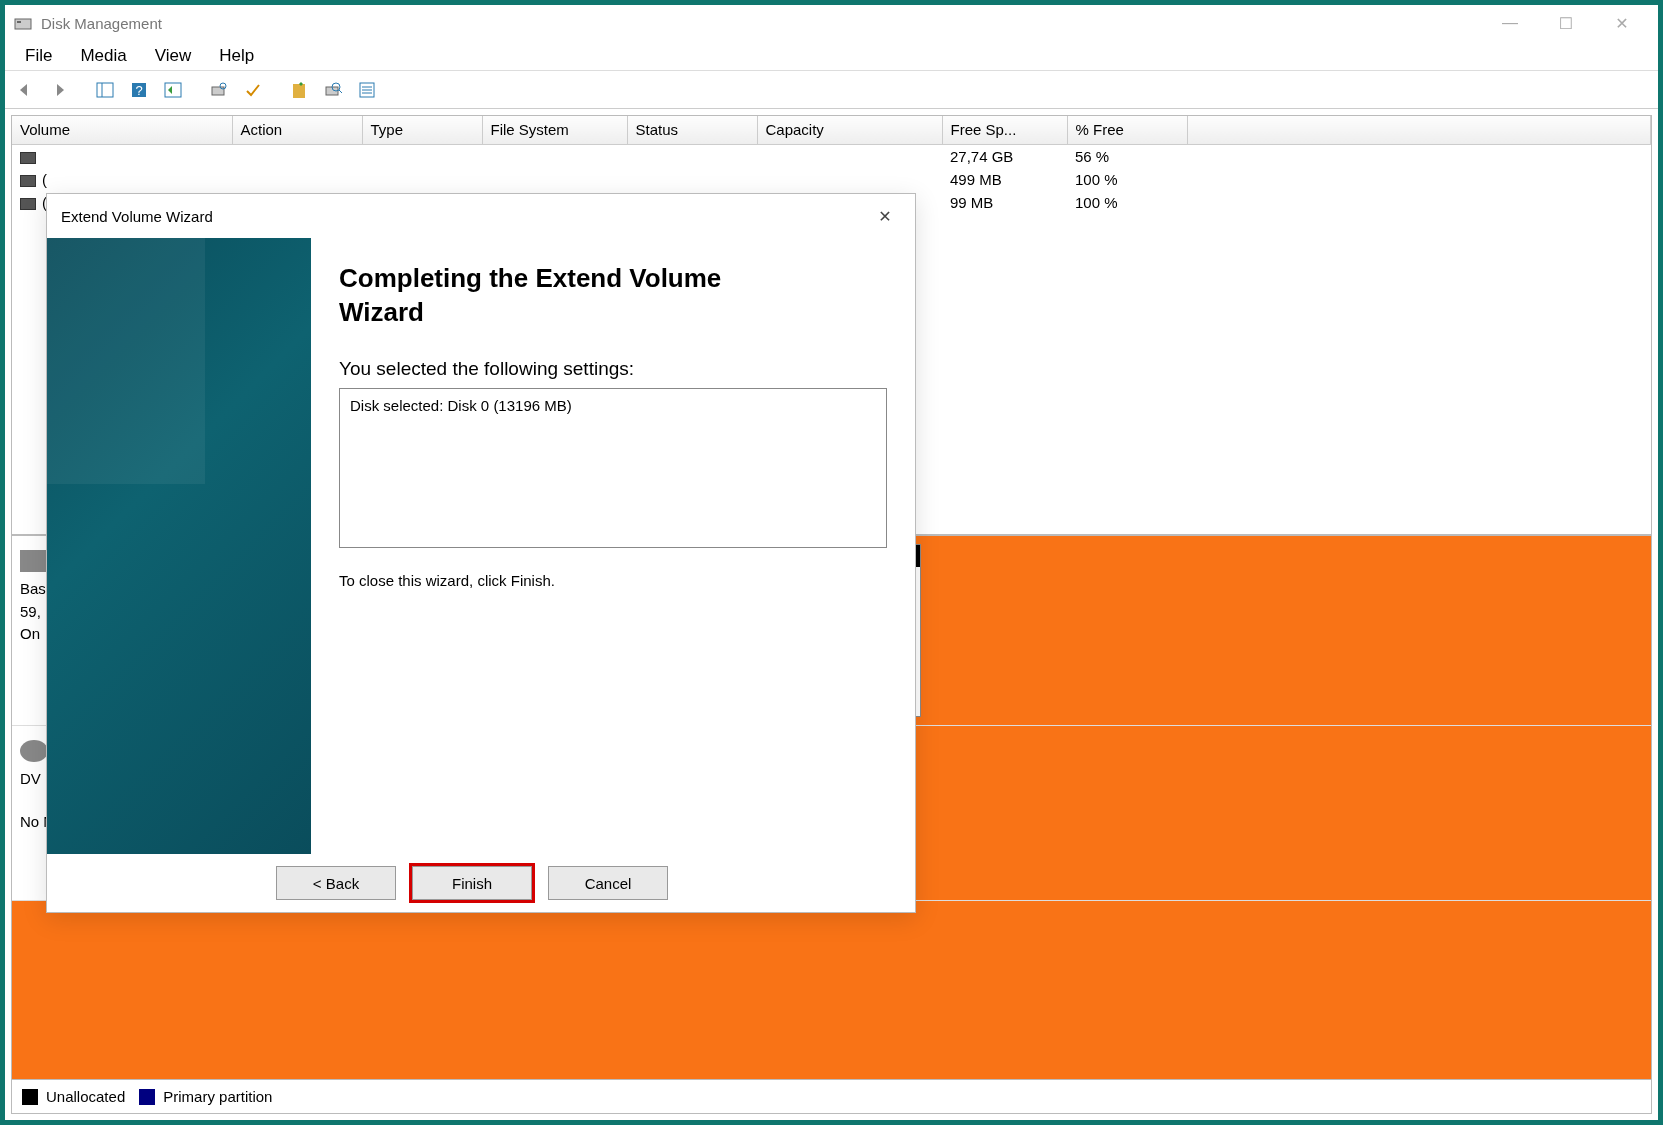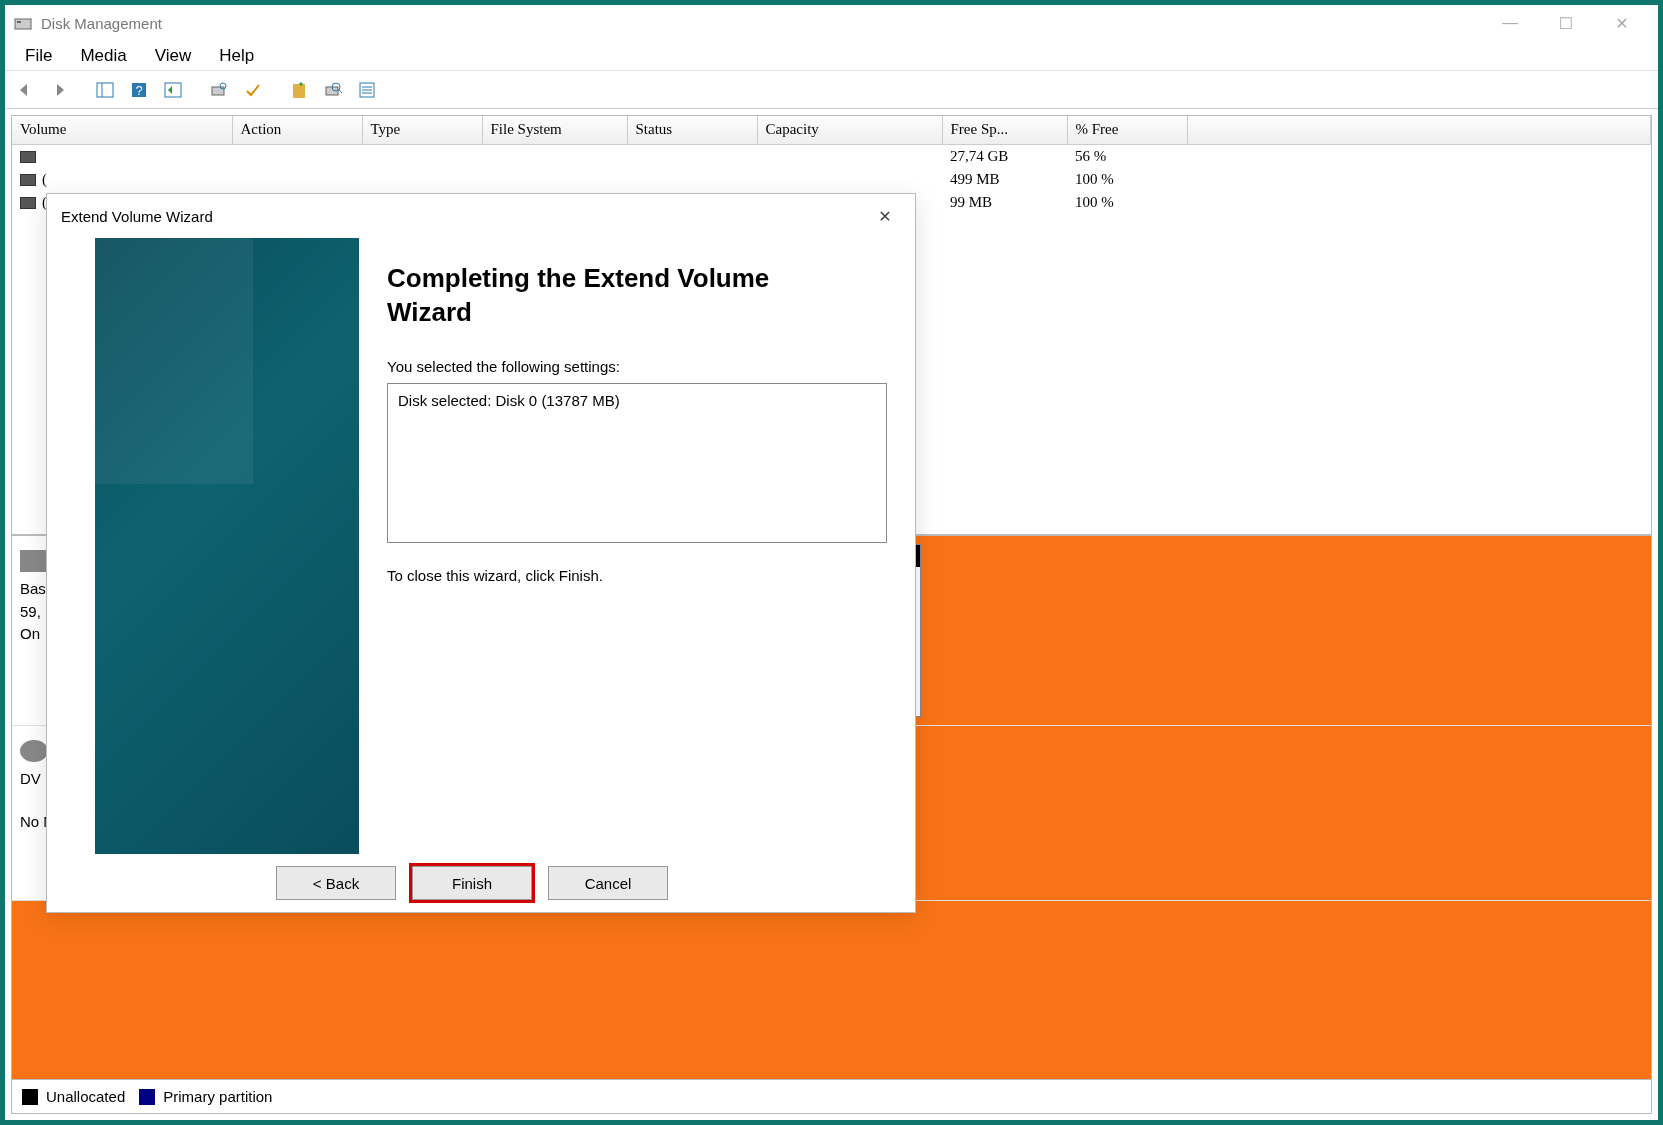--- a/index.html
+++ b/index.html
@@ -17,21 +17,21 @@
 .menubar .menu-item { padding: 4px 14px; font-size: 17px; cursor: default; }
 
 .toolbar { height: 38px; display: flex; align-items: center; padding: 0 6px; gap: 6px; border-bottom: 1px solid #ccc; }
 .toolbar .tbtn { width: 28px; height: 28px; display: flex; align-items: center; justify-content: center; border: 1px solid transparent; }
 .toolbar .tbtn.sep { width: 6px; }
 .toolbar .tbtn svg { width: 20px; height: 20px; }
 
 .content { flex: 1; display: flex; flex-direction: column; padding: 6px; gap: 0; position: relative; }
 
 .table-wrap { border: 1px solid #bbb; height: 420px; background: #fff; }
-.vol-table { width: 100%; border-collapse: collapse; table-layout: fixed; font-family: Liberation Serif, serif; }
+.vol-table { width: 100%; border-collapse: collapse; table-layout: fixed; }
 .vol-table th { text-align: left; font-weight: normal; background: linear-gradient(#fdfdfd,#eee); border-right: 1px solid #ccc; border-bottom: 1px solid #ccc; padding: 4px 8px; font-size: 15px; height: 28px; }
 .vol-table td { padding: 3px 8px; font-size: 15px; white-space: nowrap; }
 .vol-table .vicon { width:16px; height:12px; display:inline-block; background:#555; margin-right:6px; vertical-align:middle; border:1px solid #333; }
 
 .graphical { border: 1px solid #bbb; flex: 1; display: flex; flex-direction: column; background: #f97316; position: relative; }
 .disk-row { display: flex; border-bottom: 1px solid #ddd; }
 .disk-info { width: 175px; border-right: 1px solid #ccc; padding: 14px 8px 8px 8px; font-size: 15px; line-height: 1.5; background:#fff; }
 .disk-info .dicon { width:28px; height:22px; background:#888; display:block; margin-bottom:6px; }
 .disk-parts { flex: 1; display: flex; padding: 8px; gap: 6px; }
 .part { border: 1px solid #888; display:flex; flex-direction:column; }
@@ -43,26 +43,26 @@
 
 .legend { border: 1px solid #bbb; border-top: none; padding: 8px 10px; font-size: 15px; display:flex; align-items:center; gap:8px; }
 .legend .sw { width: 16px; height: 16px; display:inline-block; }
 .legend .sw.black { background:#000; }
 .legend .sw.navy { background:#000080; }
 
 
 .wizard { position: absolute; left: 41px; top: 188px; width: 870px; height: 720px; background: #fff; border: 1px solid #bbb; box-shadow: 0 6px 24px rgba(0,0,0,0.12); z-index: 50; display:flex; flex-direction:column; }
 .wizard .wz-title { height: 44px; display:flex; align-items:center; padding: 0 14px; font-size: 15px; }
 .wizard .wz-title .close { margin-left:auto; width:32px; height:32px; display:flex; align-items:center; justify-content:center; font-size:16px; color:#444; }
-.wizard .wz-body { flex:1; display:flex;margin-left:48px; }
+.wizard .wz-body { flex:1; display:flex; }
 .wizard .wz-side { width: 264px; background: linear-gradient(135deg, #0a4d5c 0%, #0e6270 40%, #0a4d5c 100%); position:relative; }
 .wizard .wz-side::after { content:""; position:absolute; left:0; top:0; width:60%; height:40%; background: rgba(255,255,255,0.06); }
 .wizard .wz-main { flex:1; padding: 24px 28px 18px 28px; display:flex; flex-direction:column; }
 .wizard .wz-heading { font-size: 26px; font-weight: 700; margin-bottom: 28px; line-height:1.3; max-width: 460px; }
-.wizard .wz-label { font-size: 15px; margin-bottom: 8px; }
+.wizard .wz-label { font-size: 19px; margin-bottom: 8px; }
 .wizard .wz-box { width: 100%; height: 160px; border: 1px solid #888; padding: 8px 10px; font-size: 15px; }
 .wizard .wz-hint { font-size: 15px; margin-top: 24px; }
 .wizard .wz-buttons { height: 58px; display:flex; align-items:center; justify-content:center; gap: 16px; padding-right: 18px; }
 .wizard .wz-buttons button { width: 120px; height: 34px; border: 1px solid #999; background: #e9e9e9; font-size: 15px; cursor: pointer; }
 .wizard .wz-buttons .finish { outline: 3px solid #d40000; outline-offset: 0; }
 
 </style>
 </head>
 <body>
 
@@ -274,21 +274,21 @@
     <div class="wz-title">
       <span>Extend Volume Wizard</span>
       <span class="close">✕</span>
     </div>
     <div class="wz-body">
       <div class="wz-side"></div>
       <div class="wz-main">
         <div class="wz-heading">Completing the Extend Volume Wizard</div>
         <div class="wz-label">You selected the following settings:</div>
         <div class="wz-box">
-          <div>Disk selected: Disk 0 (13787 MB)</div>
+          <div>Disk selected: Disk 0 (13196 MB)</div>
         </div>
         <div class="wz-hint">To close this wizard, click Finish.</div>
       </div>
     </div>
     <div class="wz-buttons">
       <button>&lt; Back</button>
       <button class="finish">Finish</button>
       <button>Cancel</button>
     </div>
   </div>

